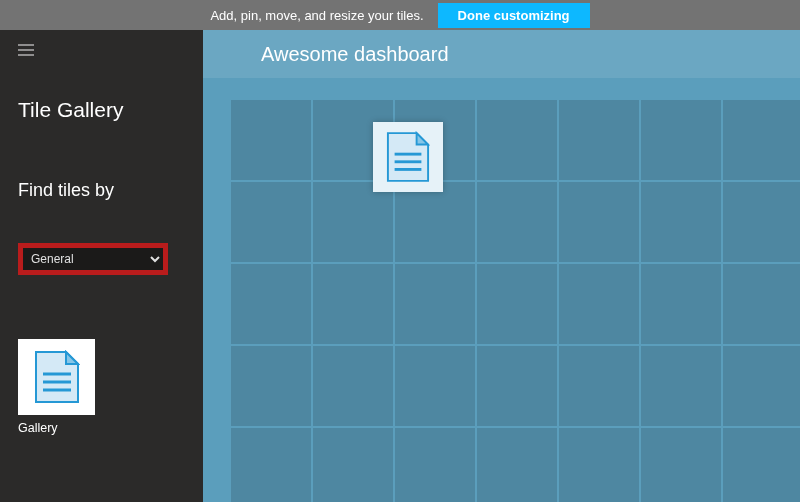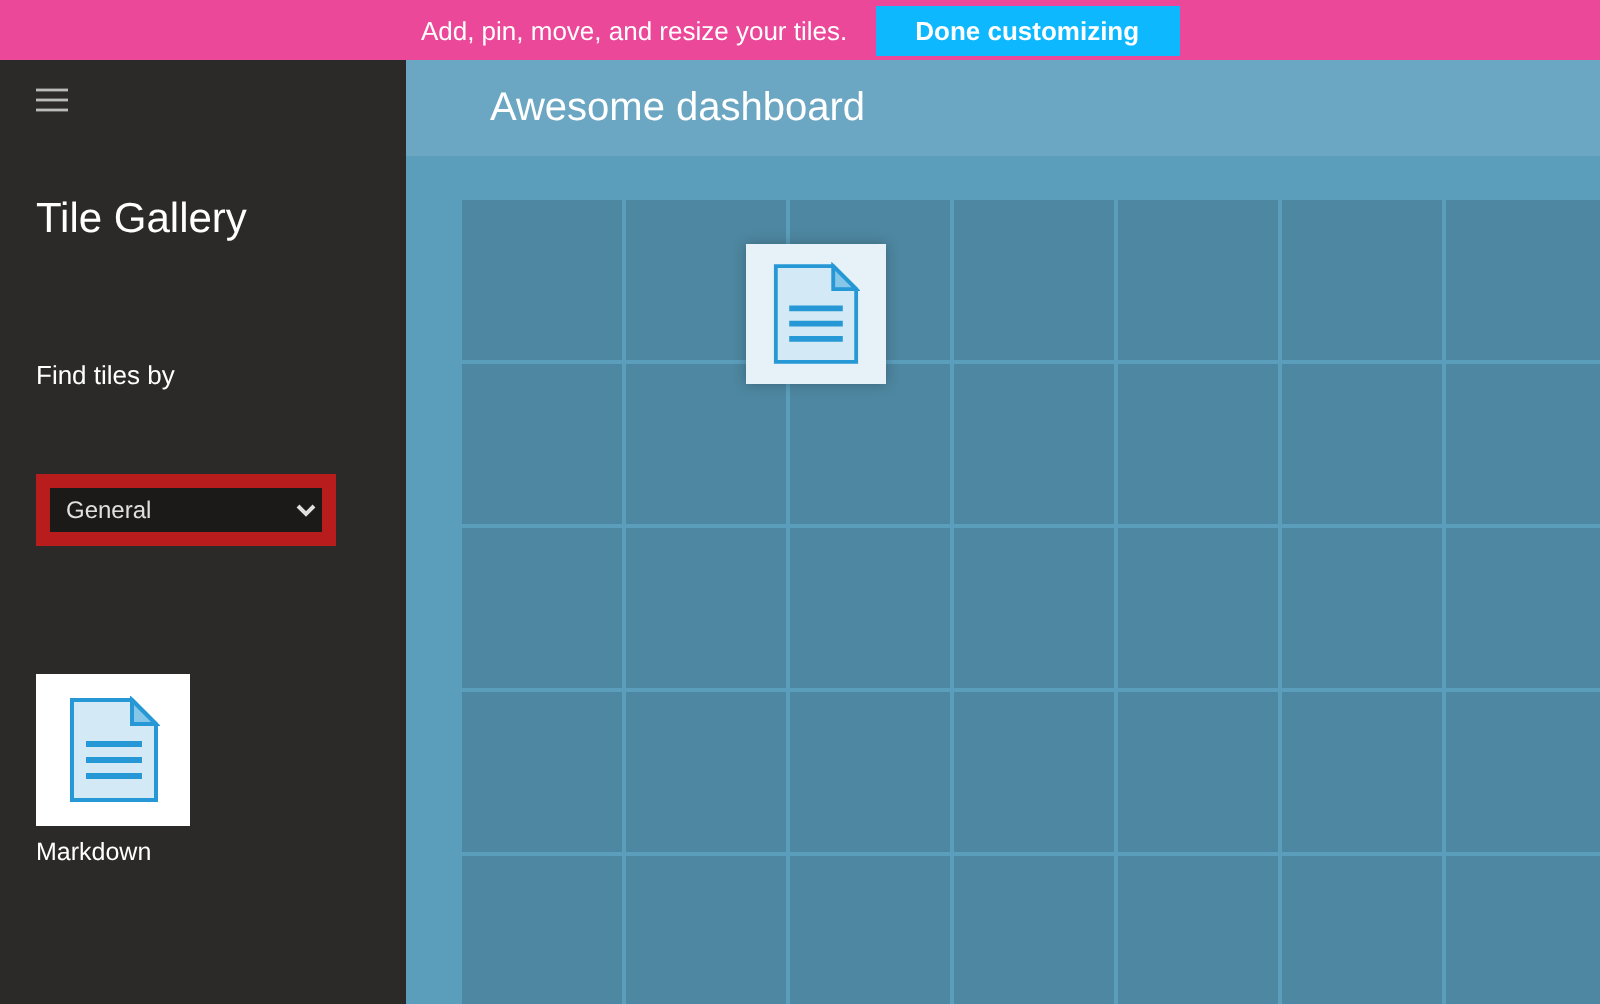--- a/index.html
+++ b/index.html
@@ -9,21 +9,21 @@
     }
     body {
       font-family: "Segoe UI", Arial, sans-serif;
       width: 800px;
       height: 502px;
       overflow: hidden;
       background: #1b1a19;
     }
     .top-bar {
       height: 30px;
-      background: #ec4899;
+      background: #737373;
       display: flex;
       align-items: center;
       justify-content: center;
       gap: 14px;
       font-size: 13px;
     }
     .top-bar-text {
       color: #ffffff;
     }
     .done-btn {
@@ -56,28 +56,28 @@
     }
     .hamburger svg { display: block; }
     .sidebar-title {
       color: #ffffff;
       font-size: 21px;
       font-weight: 400;
       margin-bottom: 22px;
     }
     .find-label {
       color: #ffffff;
-      font-size: 13px;
+      font-size: 18px;
       margin-bottom: 6px;
     }
     .category-select {
       width: 150px;
       background: #1b1a19;
       color: #e0e0e0;
-      border: 7px solid #b91c1c;
+      border: 5px solid #b91c1c;
       font-size: 12px;
       padding: 3px 4px;
       font-family: inherit;
       margin-bottom: 28px;
     }
     .tile-item {
       display: flex;
       flex-direction: column;
       width: 77px;
       cursor: move;
@@ -96,21 +96,21 @@
       margin-top: 6px;
     }
     .dashboard-area {
       flex: 1;
       background: #5b9ebc;
       position: relative;
       overflow: hidden;
     }
     .dashboard-header {
       height: 48px;
-      padding-left: 42px;
+      padding-left: 58px;
       display: flex;
       align-items: center;
       background: rgba(255,255,255,0.10);
     }
     .dashboard-title {
       color: #ffffff;
       font-size: 20px;
       font-weight: 400;
     }
     .grid-canvas {
@@ -172,21 +172,21 @@
     <div class="tile-item">
       <div class="tile-thumb">
         <svg width="46" height="54" viewBox="0 0 46 54">
           <path d="M2 2 H32 L44 14 V52 H2 Z" fill="#d4e9f6" stroke="#2598d5" stroke-width="2"></path>
           <path d="M32 2 V14 H44 Z" fill="#86c6e8" stroke="#2598d5" stroke-width="2"></path>
           <line x1="9" y1="24" x2="37" y2="24" stroke="#2598d5" stroke-width="3"></line>
           <line x1="9" y1="32" x2="37" y2="32" stroke="#2598d5" stroke-width="3"></line>
           <line x1="9" y1="40" x2="37" y2="40" stroke="#2598d5" stroke-width="3"></line>
         </svg>
       </div>
-      <div class="tile-label">Markdown</div>
+      <div class="tile-label">Gallery</div>
     </div>
   </aside>
 
   <section class="dashboard-area">
     <div class="dashboard-header">
       <span class="dashboard-title">Awesome dashboard</span>
     </div>
     <div class="grid-canvas">
       <div class="grid-lines"></div>
     </div>

